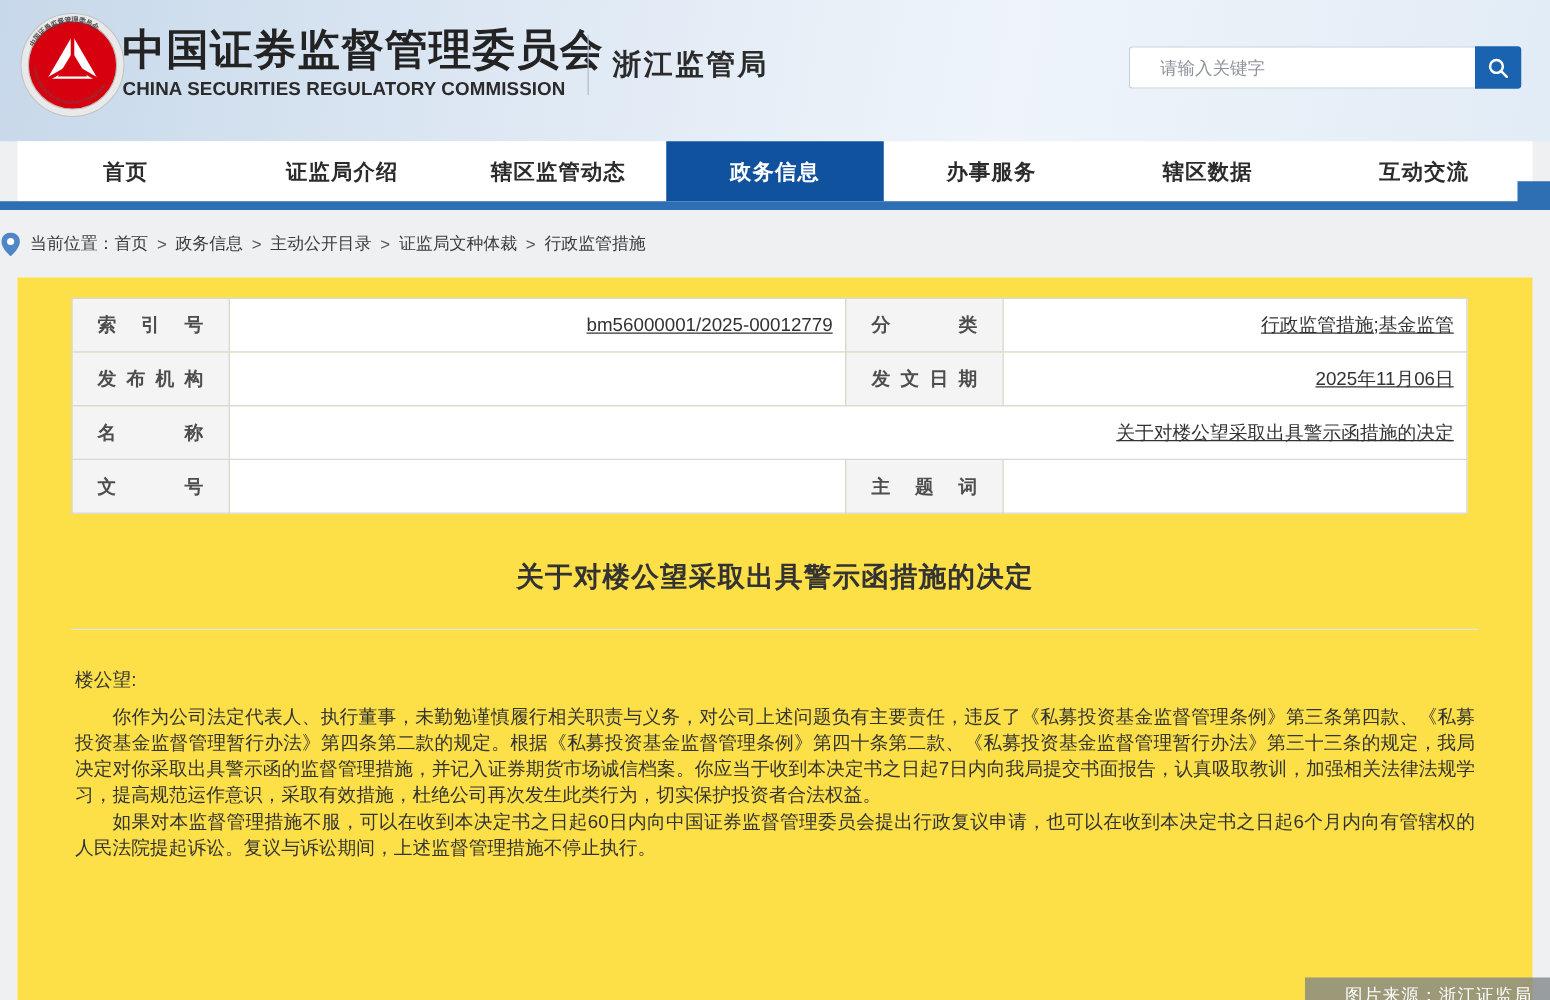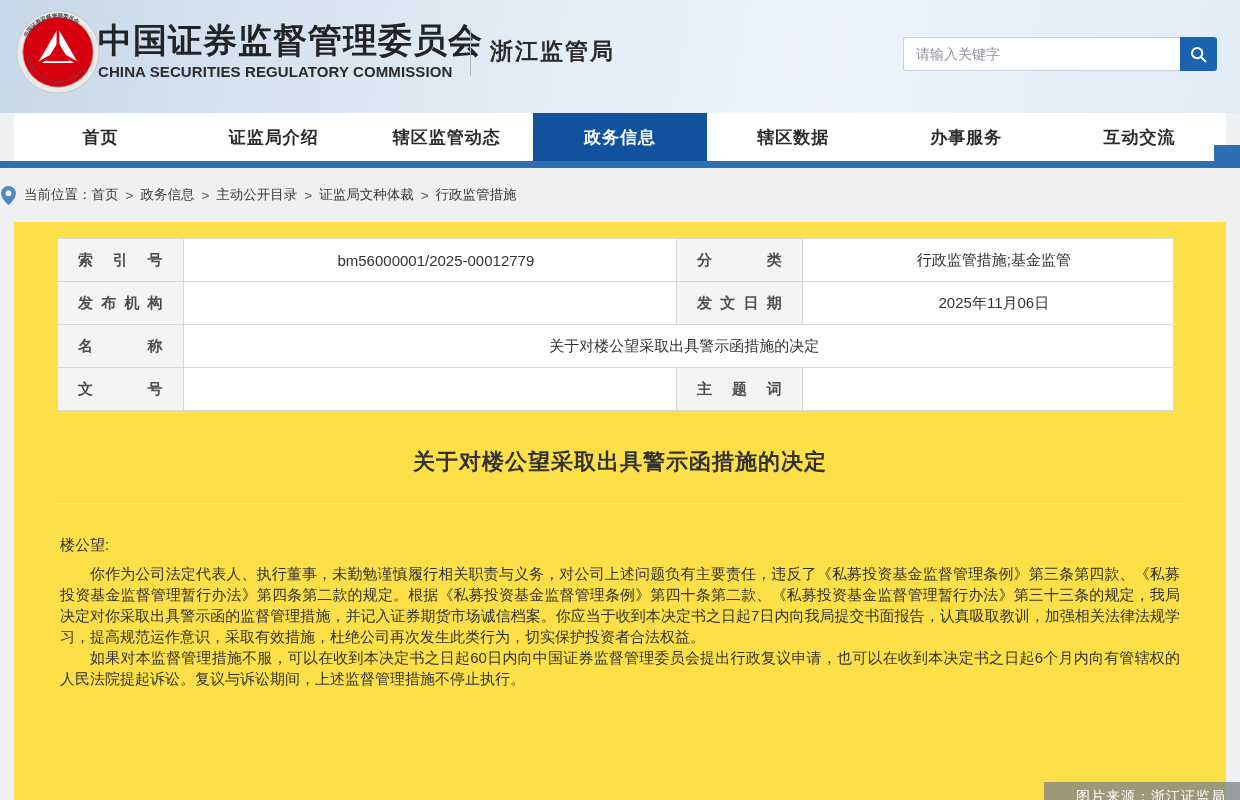--- a/index.html
+++ b/index.html
@@ -16,21 +16,21 @@
   }
   .logo { position:absolute; left:16px; top:10px; width:84px; height:84px; }
   .org-block { position:absolute; left:98px; top:21px; }
   .org-cn { font-size:34px; font-weight:bold; color:#232323; letter-spacing:1px; line-height:1.15; }
   .org-en { font-size:15px; font-weight:bold; color:#2b2b2b; letter-spacing:0.1px; margin-top:3px; }
   .header-divider { position:absolute; left:470px; top:28px; width:1px; height:48px; background:#aebdcd; }
   .bureau { position:absolute; left:490px; top:36px; font-size:23px; font-weight:bold; color:#2b2b2b; letter-spacing:2px; }
   .search { position:absolute; right:23px; top:37px; display:flex; height:34px; }
   .search input {
     width:277px; height:34px; border:1px solid #c6d1de; border-right:none;
-    border-radius:3px 0 0 3px; padding:0 12px; font-size:14px; color:#333;
+    border-radius:3px 0 0 3px; padding:0 24px; font-size:14px; color:#333;
     font-family:inherit; outline:none; background:#fff;
   }
   .search input::placeholder { color:#8f949c; }
   .search-btn {
     width:37px; height:34px; background:#1a63b0; border:none; cursor:pointer;
     border-radius:0 3px 3px 0; display:flex; align-items:center; justify-content:center;
   }
 
   
   .nav { position:absolute; top:113px; left:14px; width:1212px; height:48px; background:#fff; display:flex; }
@@ -53,21 +53,21 @@
 
   
   .card { position:absolute; top:222px; left:14px; width:1212px; height:578px; background:#fde047; }
 
   table.meta { border-collapse:collapse; margin:16px 0 0 43px; width:1117px; table-layout:fixed; }
   table.meta th, table.meta td { border:1px solid #d8d8d8; height:43px; font-size:15px; }
   table.meta th {
     background:#f4f4f4; color:#4d4d4d; font-weight:bold; width:113px; padding:0 20px;
   }
   table.meta th span { display:inline-block; width:100%; text-align:justify; text-align-last:justify; }
-  table.meta td { padding:0 10px 0 22px; color:#333; text-align:center; background:#fff; }
+  table.meta td { padding:0 10px 0 22px; color:#333; text-align:right; background:#fff;text-decoration:underline; }
   .col-v1 { width:444px; }
   .col-v2 { width:334px; }
 
   .doc-title { margin-top:36px; text-align:center; font-size:22px; font-weight:bold; color:#333; letter-spacing:1px; }
   .doc-divider { border:none; border-top:1px solid #e4e4e4; margin:26px 43px 0 43px; }
 
   .doc-body { margin:30px 46px 0 46px; font-size:15px; line-height:21px; color:#333; text-align:justify; }
   .doc-body .salutation { margin-bottom:8px; }
   .doc-body p.para { text-indent:2em; }
 
@@ -123,22 +123,22 @@
       </span>
     </button>
   </div>
 </div>
 
 <div class="nav">
   <div class="nav-item">首页</div>
   <div class="nav-item">证监局介绍</div>
   <div class="nav-item">辖区监管动态</div>
   <div class="nav-item active">政务信息</div>
+  <div class="nav-item">办事服务</div>
   <div class="nav-item">辖区数据</div>
-  <div class="nav-item">办事服务</div>
   <div class="nav-item">互动交流</div>
 </div>
 <div class="nav-bar"></div>
 <div class="nav-right-accent"></div>
 
 <div class="breadcrumb">
   <span class="pin">
     <svg width="15" height="19" viewBox="0 0 14 18">
       <path d="M7 0C3.1 0 0 3.1 0 7c0 5.2 7 11 7 11s7-5.8 7-11C14 3.1 10.9 0 7 0z" fill="#4e86c6"></path>
       <circle cx="7" cy="6.8" r="2.7" fill="#fff"></circle>

